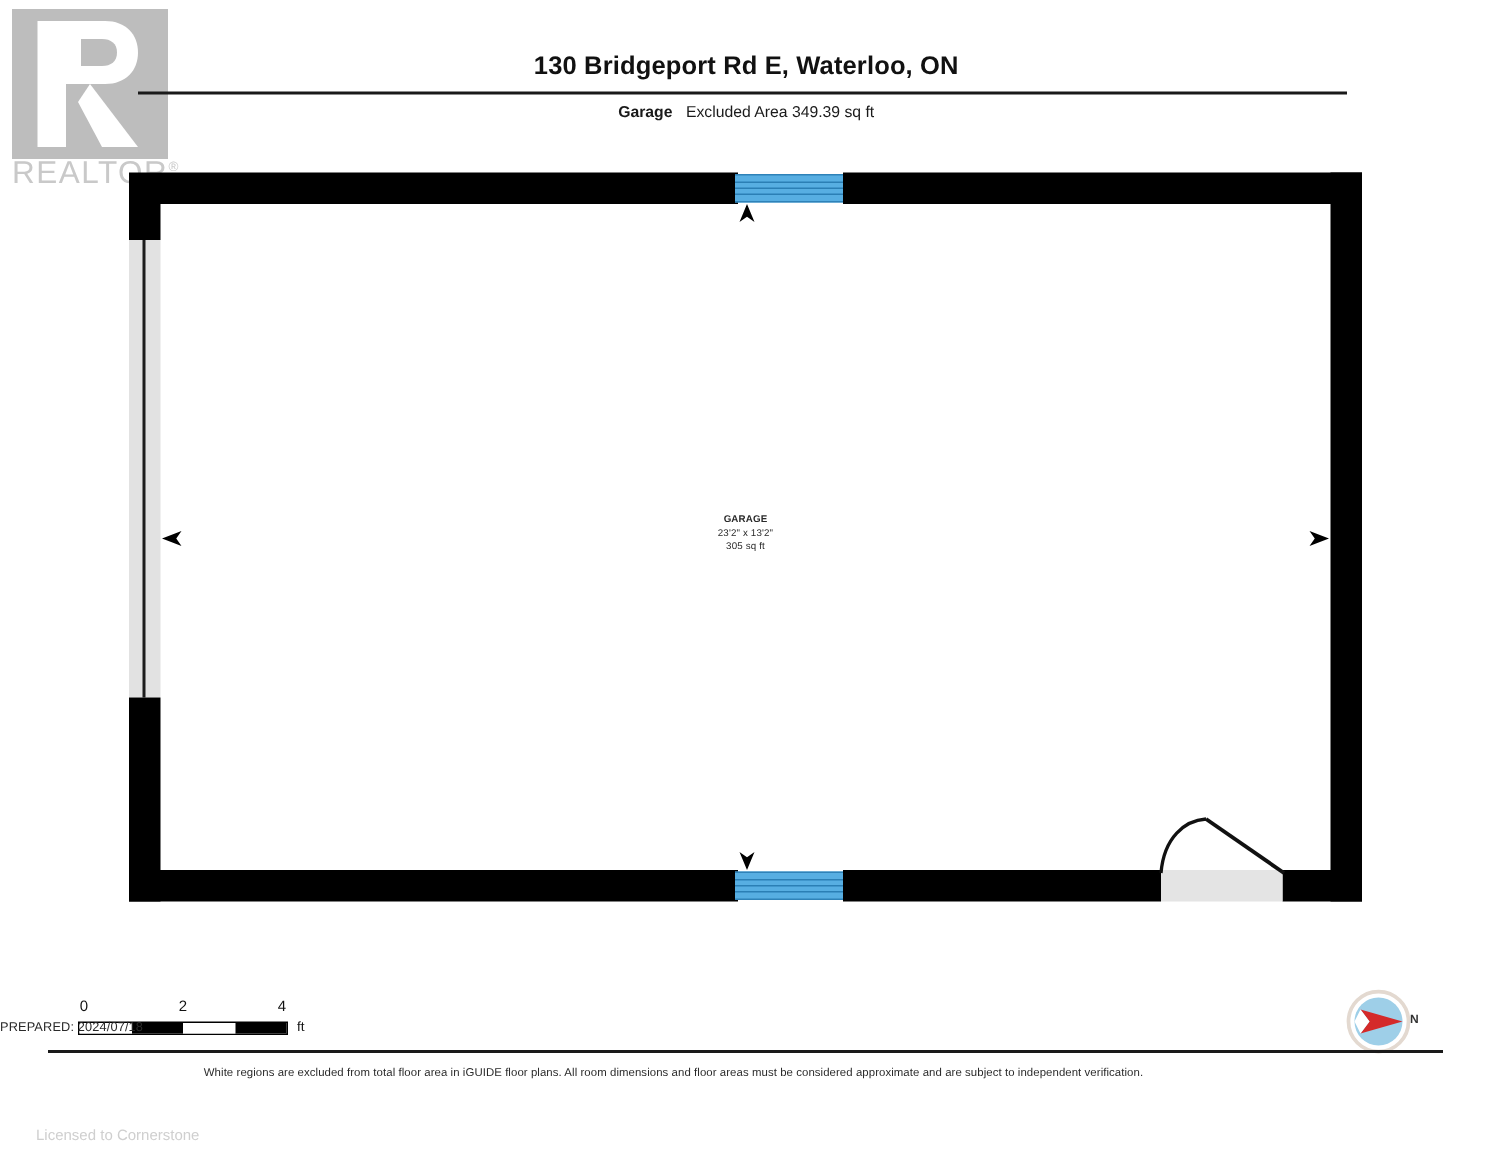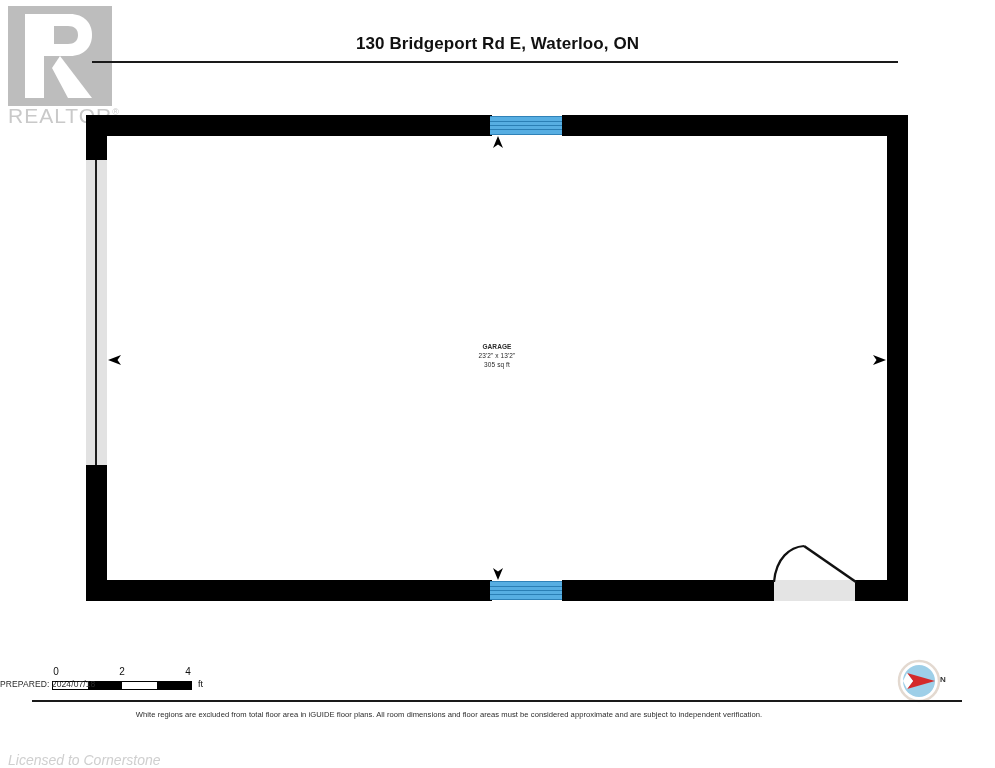--- a/index.html
+++ b/index.html
@@ -246,25 +246,24 @@
     left: 0;
     top: 710px;
     width: 898px;
     text-align: center;
     font-size: 7.6px;
     color: #2a2a2a;
     letter-spacing: 0.05px;
   }
   #license-note {
     position: absolute;
-    left: 8px;
+    left: 24px;
     top: 752px;
-    font-size: 14px;
+    font-size: 10px;
     color: #cfcfcf;
-    font-style: italic;
   }
 </style>
 </head>
 <body>
 
 <div id="realtor-watermark">
   <div class="mark-box">
     <svg width="104" height="100" viewBox="0 0 104 100" aria-hidden="true">
       <rect x="0" y="0" width="104" height="100" fill="#bdbdbd"></rect>
       <path d="M17 8 H36 V92 H17 Z" fill="#ffffff"></path>
@@ -272,20 +271,23 @@
       <path d="M52 50 L84 92 H60 L44 62 Z" fill="#ffffff"></path>
       <path d="M46 20 H60 C66 20 70 23 70 29 C70 35 66 38 60 38 H46 Z" fill="#bdbdbd"></path>
     </svg>
   </div>
   <div class="mark-text"><span>REALTOR</span><sup>®</sup></div>
 </div>
 
 <div id="header">
   <div id="plan-title">130 Bridgeport Rd E, Waterloo, ON</div>
   <div id="header-rule"></div>
+  <div id="subtitle-row">
+    <span class="level-name">Garage</span><span>Excluded Area 349.39 sq ft</span>
+  </div>
 </div>
 
 <div id="floorplan">
 
   <div class="wall" style="left:86px; top:115px; width:406px; height:21px;"></div>
 
   <div class="wall" style="left:562px; top:115px; width:346px; height:21px;"></div>
 
   <div class="window" style="left:490px; top:116px; width:72px; height:19px;">
     <div class="mullion" style="top:4px;"></div>

